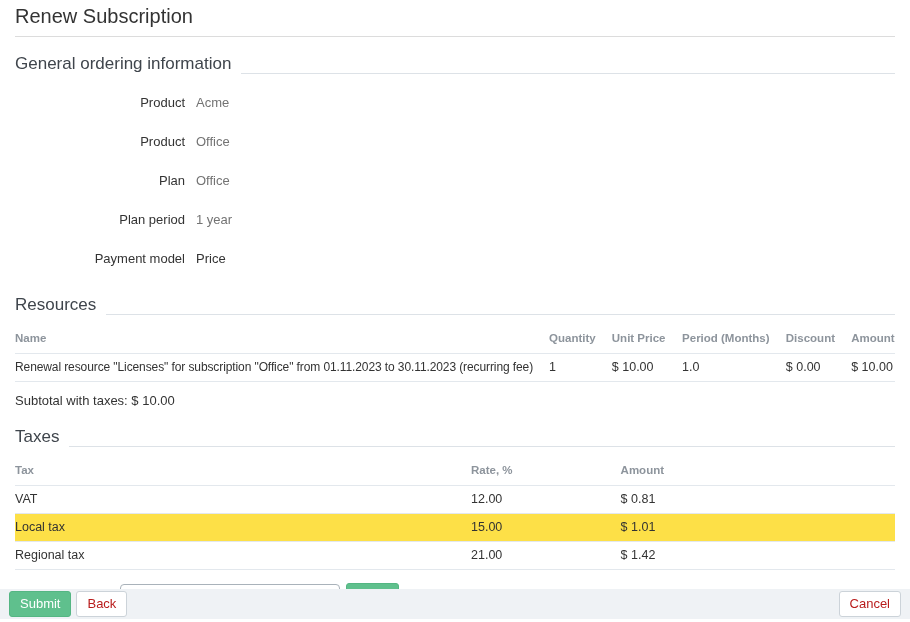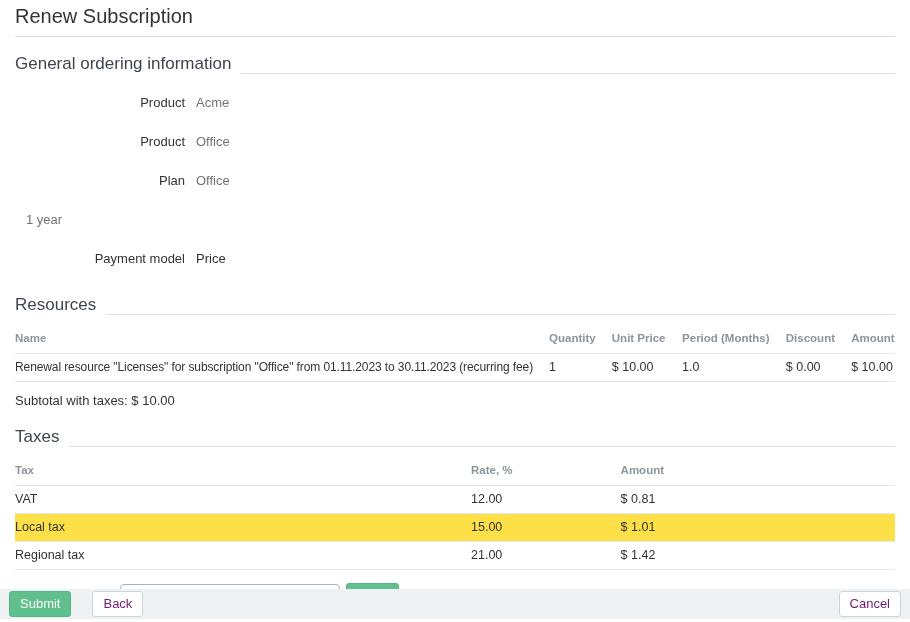--- a/index.html
+++ b/index.html
@@ -64,30 +64,30 @@
     border: 1px solid #a9b2ba; border-radius: 4px;
     padding: 0 7px; font-size: 13px; font-family: inherit; color: #333;
   }
   .total { font-size: 18px; color: #333; }
 
   .btn {
     border-radius: 3px; font-size: 13px; font-family: inherit;
     cursor: pointer; line-height: 1.25;
   }
   .btn-green { background: #5fc08d; border: 1px solid #54b683; color: #fff; }
-  .btn-default { background: #fff; border: 1px solid #ccd3d9; color: #701a75; }
+  .btn-default { background: #fff; border: 1px solid #ccd3d9; color: #b91c1c; }
   .apply-btn { margin-left: 6px; padding: 5px 9px; }
 
   .footer {
     position: absolute; left: 0; right: 0; bottom: 3px; height: 30px;
     background: #eff2f5;
     display: flex; align-items: center; justify-content: space-between;
     padding: 0 9px;
   }
-  .footer-left { display: flex; align-items: center; gap: 16px; }
+  .footer-left { display: flex; align-items: center; }
   .footer .btn { padding: 4px 10px; }
   .back-btn { margin-left: 5px; }
 </style>
 </head>
 <body>
 
 <div class="content">
 
   <h1 class="page-title">Renew Subscription</h1>
 
@@ -102,20 +102,21 @@
     </div>
     <div class="field">
       <div class="f-label">Product</div>
       <span class="f-value link">Office</span>
     </div>
     <div class="field">
       <div class="f-label">Plan</div>
       <span class="f-value link">Office</span>
     </div>
     <div class="field">
+      <div class="f-label">Plan period</div>
       <span class="f-value link">1 year</span>
     </div>
     <div class="field">
       <div class="f-label">Payment model</div>
       <span class="f-value">Price</span>
     </div>
   </div>
 
   <div class="section-title">
     <span>Resources</span>

